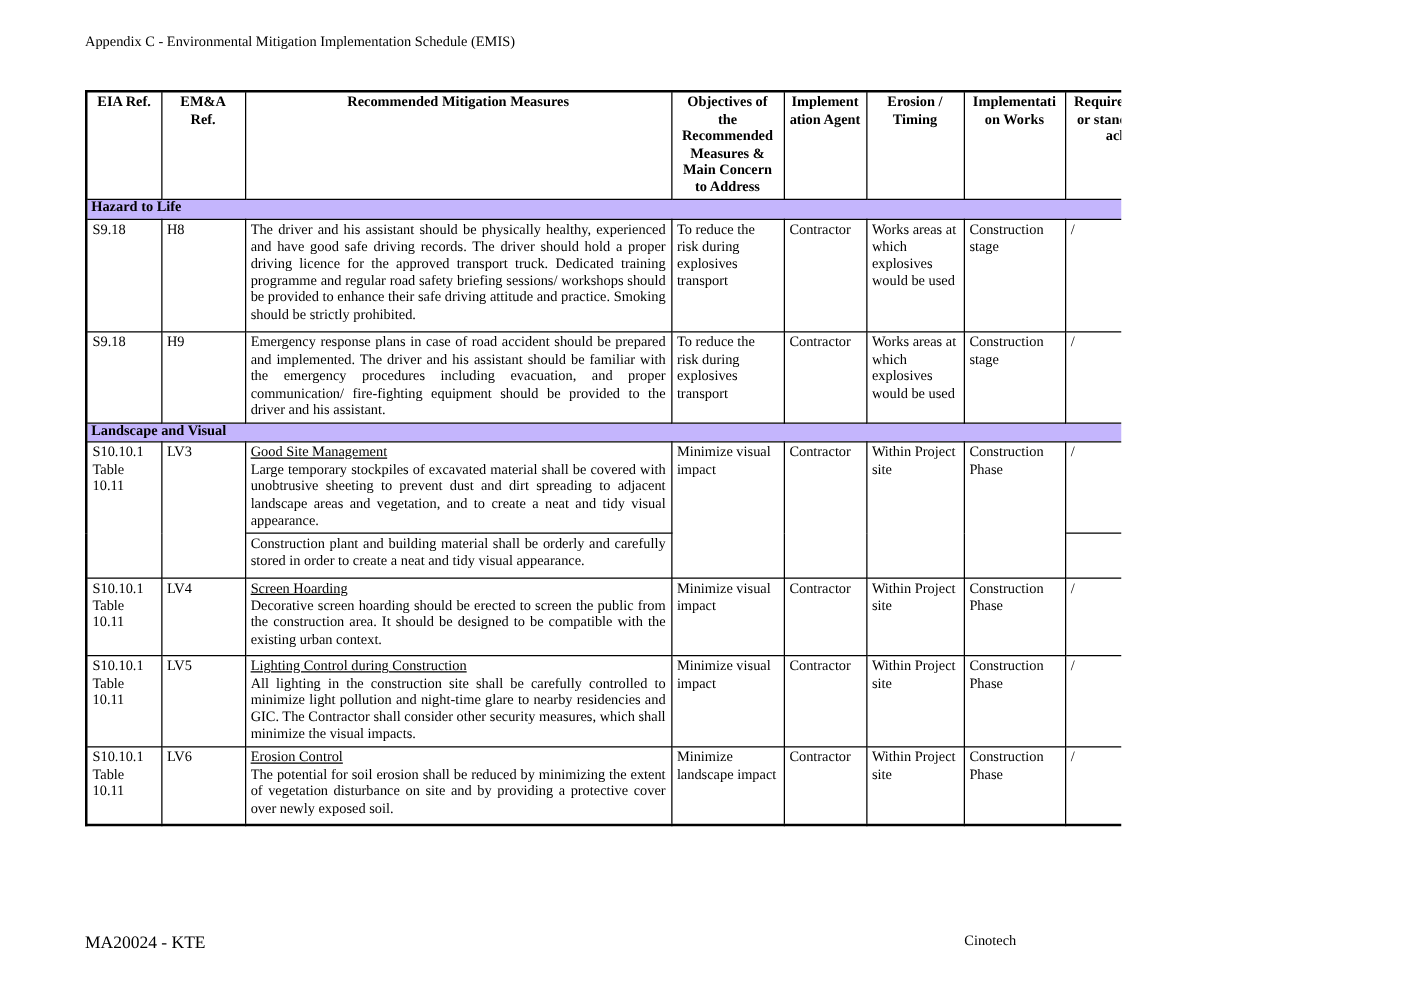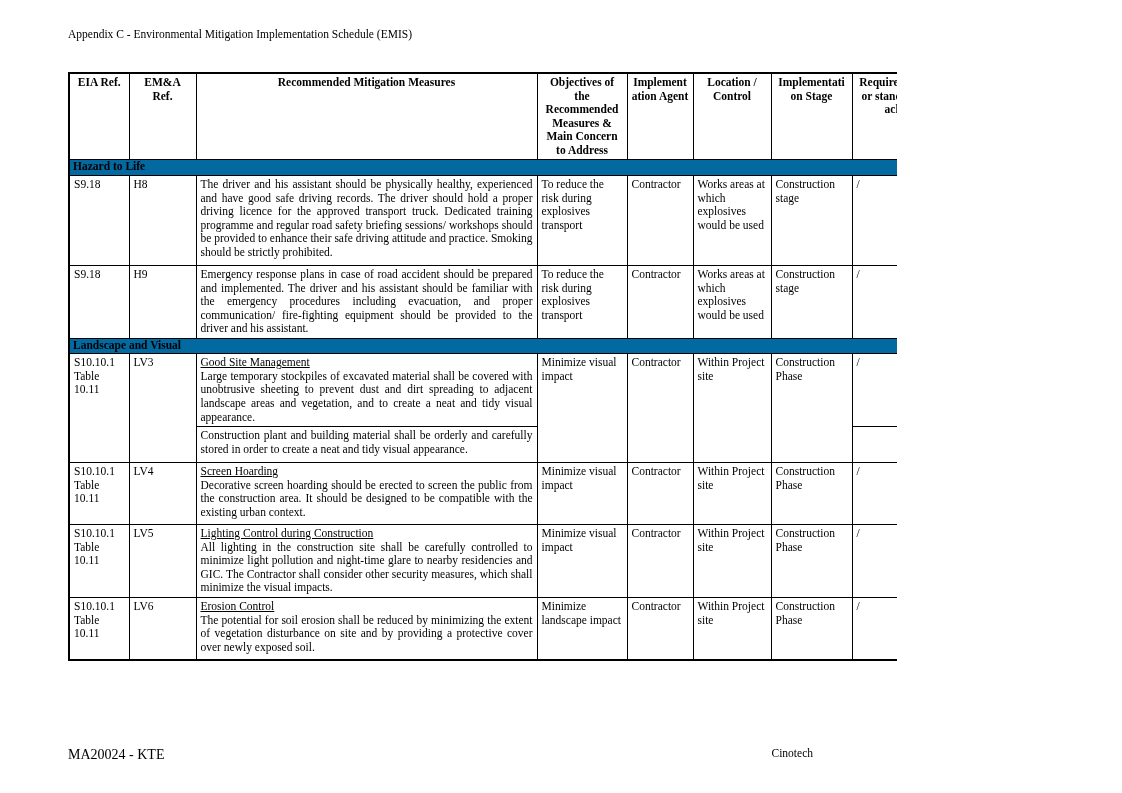--- a/index.html
+++ b/index.html
@@ -42,21 +42,21 @@
   th.hdr {
     font-weight: bold;
     text-align: center;
     vertical-align: middle;
     overflow-wrap: break-word;
     word-wrap: break-word;
     padding: 2px 2px;
   }
   tr.header-row { height: 63px; }
   tr.section-row td {
-    background: #0369a1;
+    background: #c4b5fd;
     font-weight: bold;
     text-align: left;
     padding: 0px 13px 1px 3px;
     font-size: 11.5px;
   }
   td.c { text-align: left; }
   td.measure { text-align: justify; }
   .measure-title { text-decoration: underline; }
   .footer-left  { position: absolute; left: 68px;  top: 747px; font-size: 14px; }
   .footer-center{ position: absolute; left: 0; width: 1122px; top: 747px; font-size: 11.5px; text-align: center; }
@@ -82,22 +82,22 @@
       <col style="width:95px">
     </colgroup>
 
     <tbody>
         <tr class="header-row">
       <th class="hdr">EIA Ref.</th>
       <th class="hdr">EM&amp;A Ref.</th>
       <th class="hdr">Recommended Mitigation Measures</th>
       <th class="hdr">Objectives of the Recommended Measures &amp; Main Concern to Address</th>
       <th class="hdr">Implementation Agent</th>
-      <th class="hdr">Location / Control</th>
-      <th class="hdr">Implementation Stage</th>
+      <th class="hdr">Erosion / Timing</th>
+      <th class="hdr">Implementation Works</th>
       <th class="hdr">Requirements and/ or standards to be achieved</th>
       <th class="hdr">Implementation Table</th>
     </tr>
 
     <tr class="section-row">
       <td colspan="9">Hazard to Life</td>
     </tr>
 
     <tr style="height:90px">
       <td class="c">S9.18</td>

